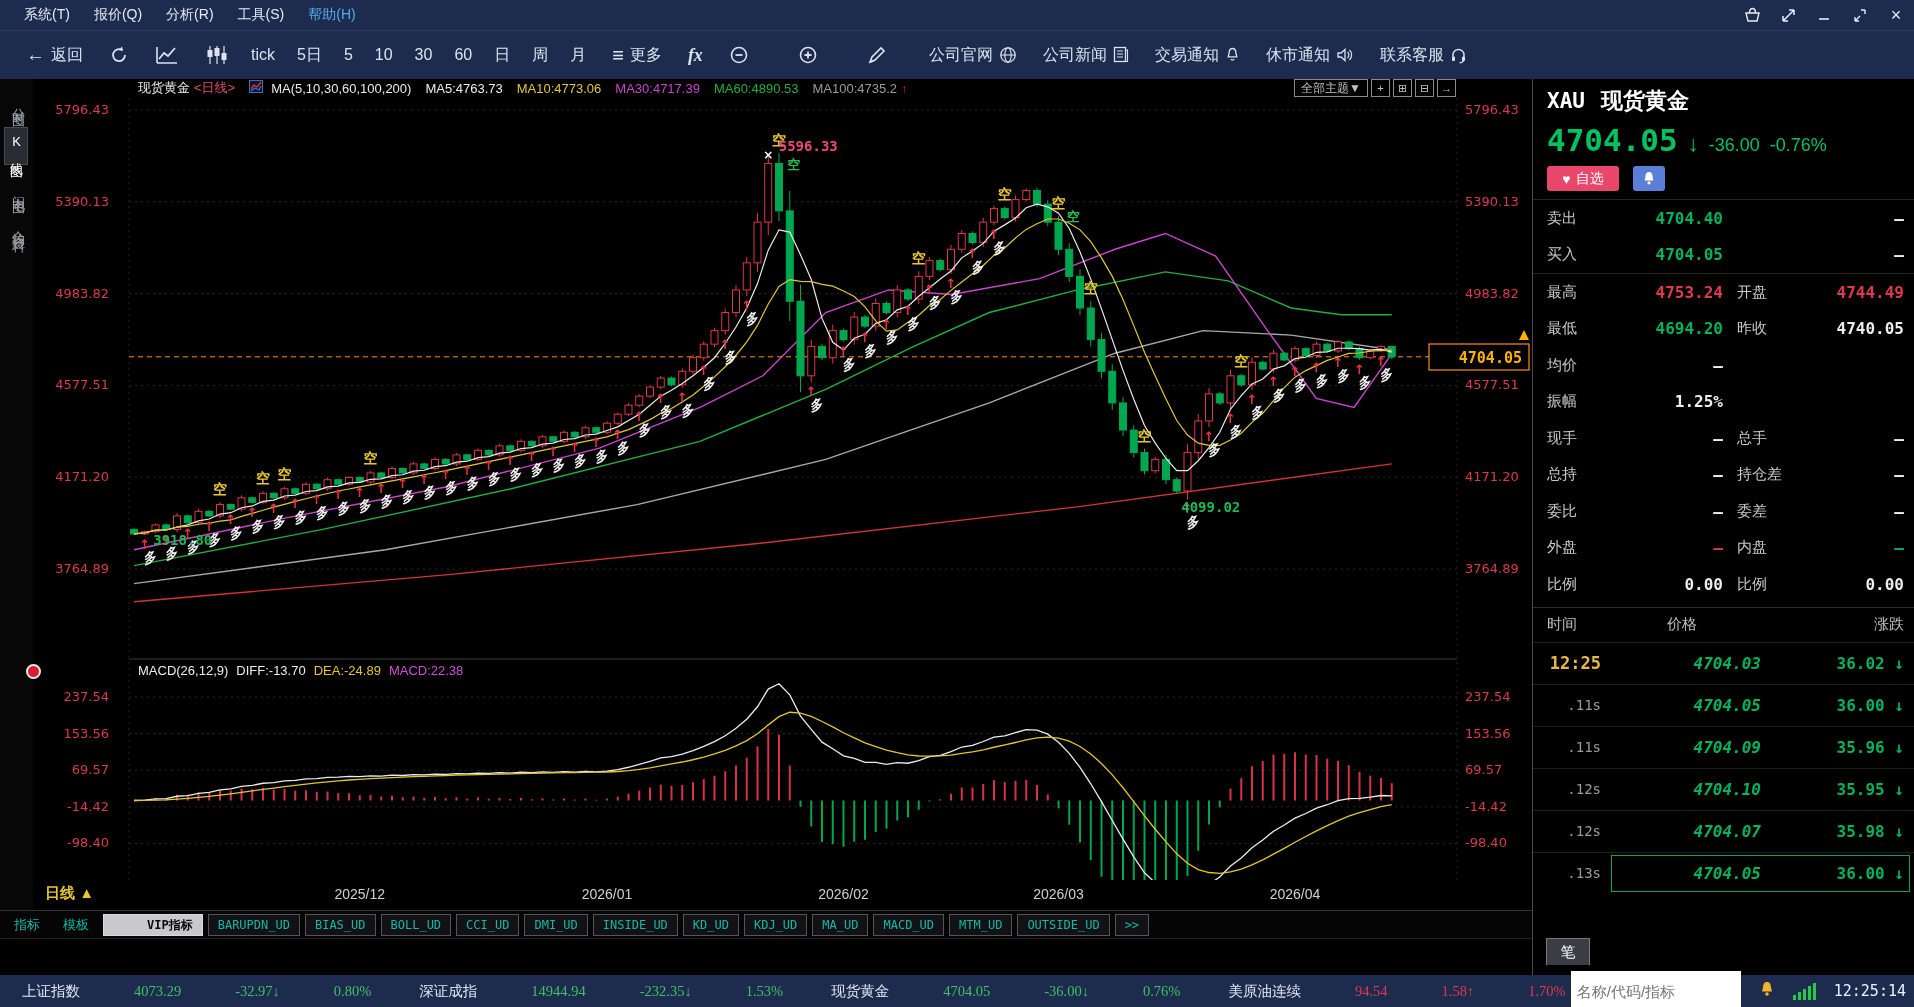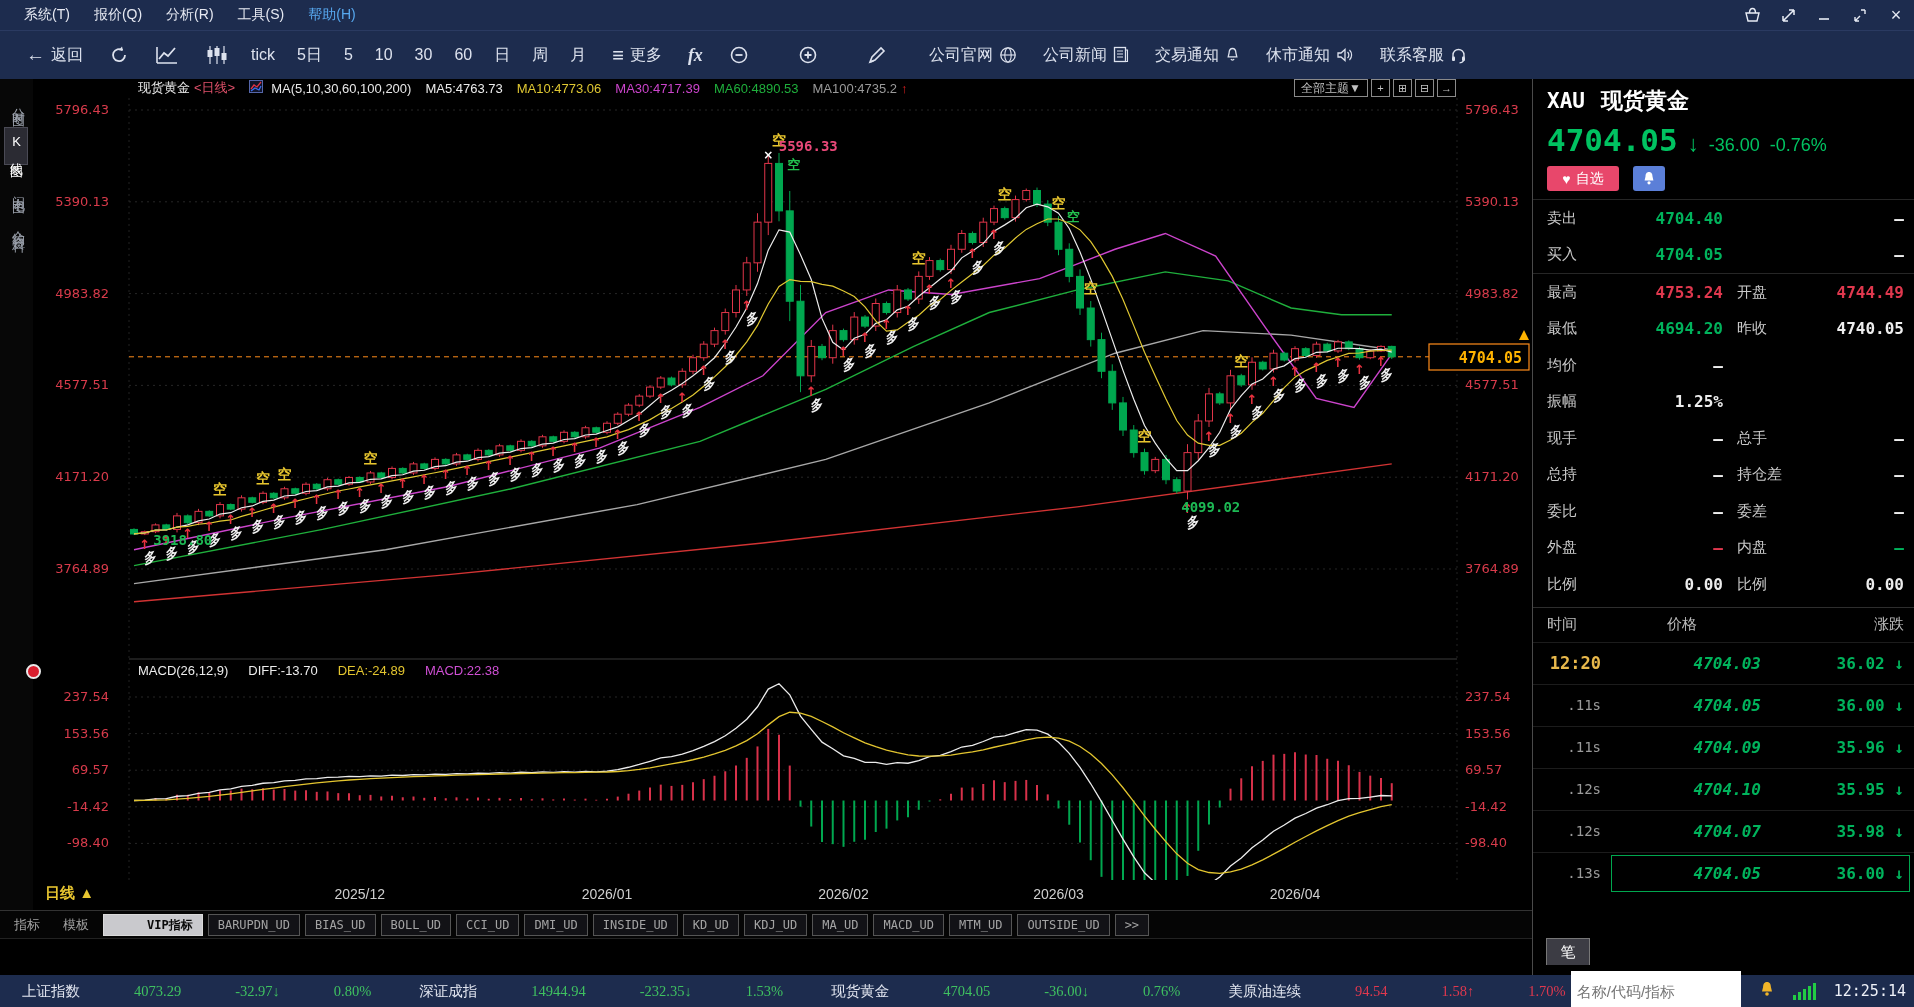--- a/index.html
+++ b/index.html
@@ -32,28 +32,28 @@
   .chartzone{position:absolute;left:33px;top:78px;width:1499px;height:802px;background:#000;}
   .chart-header{position:absolute;left:0;top:0;width:100%;height:20px;display:flex;align-items:center;
                 font-size:13px;color:#e8e8e8;z-index:3;padding-left:105px;box-sizing:border-box;}
   .chart-header .seg{margin-right:14px;white-space:nowrap;}
   .theme-btn{margin-left:auto;border:1px solid #8a8a8a;color:#c2c2c2;font-size:12px;padding:0 6px;height:16px;
              line-height:16px;}
   .hdr-icon{border:1px solid #8a8a8a;color:#c2c2c2;width:17px;height:16px;font-size:11px;text-align:center;
             line-height:16px;margin-left:3px;}
   .hdr-icon:last-child{margin-right:76px;}
   #chart-svg{position:absolute;left:0;top:0;}
-  .macd-header{position:absolute;left:105px;top:585px;height:20px;display:flex;gap:20px;font-size:13px;z-index:3;}
+  .macd-header{position:absolute;left:105px;top:585px;height:20px;display:flex;gap:8px;font-size:13px;z-index:3;}
   
   .timeline{position:absolute;left:33px;top:880px;width:1499px;height:30px;background:#000;z-index:4;}
   .tl-period{position:absolute;left:12px;top:4px;color:#e8c630;font-weight:bold;font-size:15px;}
   .tl-month{position:absolute;top:6px;color:#cfcfcf;font-size:14px;transform:translateX(-50%);}
   .tabsrow{position:absolute;left:0;top:910px;width:1532px;height:28px;background:#050505;border-top:1px solid #333;
            display:flex;align-items:center;z-index:4;}
-  .tab{height:20px;line-height:20px;padding:0 9px;margin-left:5px;color:#a3a3a3;
+  .tab{height:20px;line-height:20px;padding:0 9px;margin-left:5px;color:#14b8a6;
        font-family:"DejaVu Sans Mono",monospace;font-size:12px;border:1px solid #555;background:#121216;}
   .tab.plain{border:none;background:none;font-family:"Liberation Sans","DejaVu Sans",sans-serif;font-size:13px;}
   .tab.active{background:#c9c9cd;color:#0a0a0a;font-weight:bold;border-color:#dadada;padding-left:43px;}
   .stripe{position:absolute;left:0;top:938px;width:1532px;height:37px;background:#000;border-top:1px solid #222;z-index:4;}
   
   .rightpanel{position:absolute;left:1532px;top:78px;width:382px;height:897px;background:#000;
               border-left:1px solid #4a4a4a;box-sizing:border-box;color:#e6e6e6;z-index:4;}
   .rp-title{display:flex;align-items:baseline;gap:16px;padding:8px 0 0 14px;}
   .rp-sym{font-family:"DejaVu Sans Mono",monospace;font-weight:bold;font-size:21px;color:#fff;}
   .rp-name{font-size:22px;font-weight:bold;color:#fff;}
@@ -935,21 +935,21 @@
           <span class="q-val2 c-white">0.00</span>
         </div>
       </div>
     <div class="ticks-head">
       <span class="th-time">时间</span>
       <span class="th-price">价格</span>
       <span class="th-chg">涨跌</span>
     </div>
     <div id="ticksbody">
         <div class="t-row">
-          <span class="t-time first">12:20</span>
+          <span class="t-time first">12:25</span>
           <span class="t-price">4704.03</span>
           <span class="t-chg">36.02 ↓</span>
         </div>
         <div class="t-row">
           <span class="t-time">.11s</span>
           <span class="t-price">4704.05</span>
           <span class="t-chg">36.00 ↓</span>
         </div>
         <div class="t-row">
           <span class="t-time">.11s</span>

